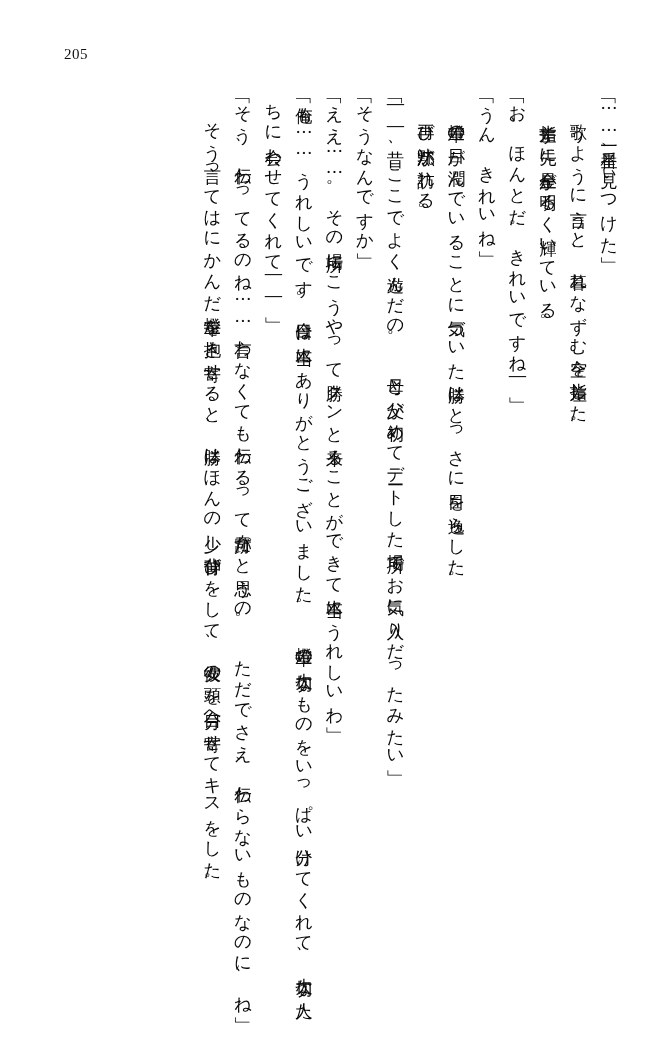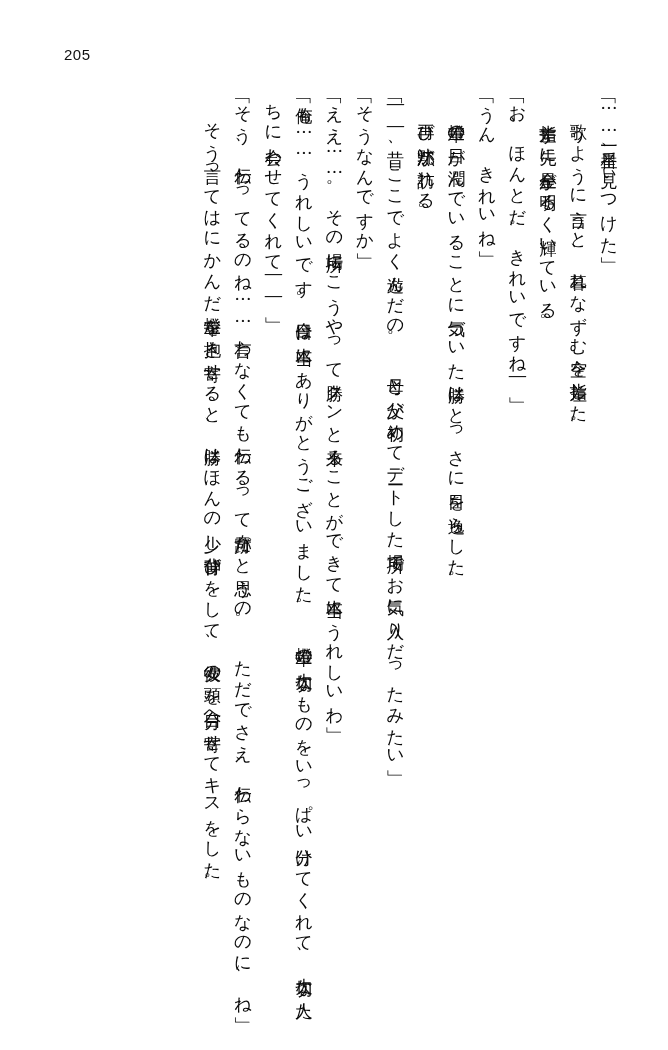--- a/index.html
+++ b/index.html
@@ -22,21 +22,21 @@
     width: 668px;
     height: 1050px;
     background: #ffffff;
   }
   .page-number {
     position: absolute;
     left: 64px;
     top: 46px;
     font-size: 15px;
     letter-spacing: 0.5px;
-    font-family: Liberation Sans, sans-serif;
+    font-family: Liberation Serif, serif;
     color: #111111;
   }
   .text-body {
     position: absolute;
     right: 44px;
     top: 92px;
     width: 574px;
     height: 920px;
     writing-mode: vertical-rl;
     -webkit-writing-mode: vertical-rl;

